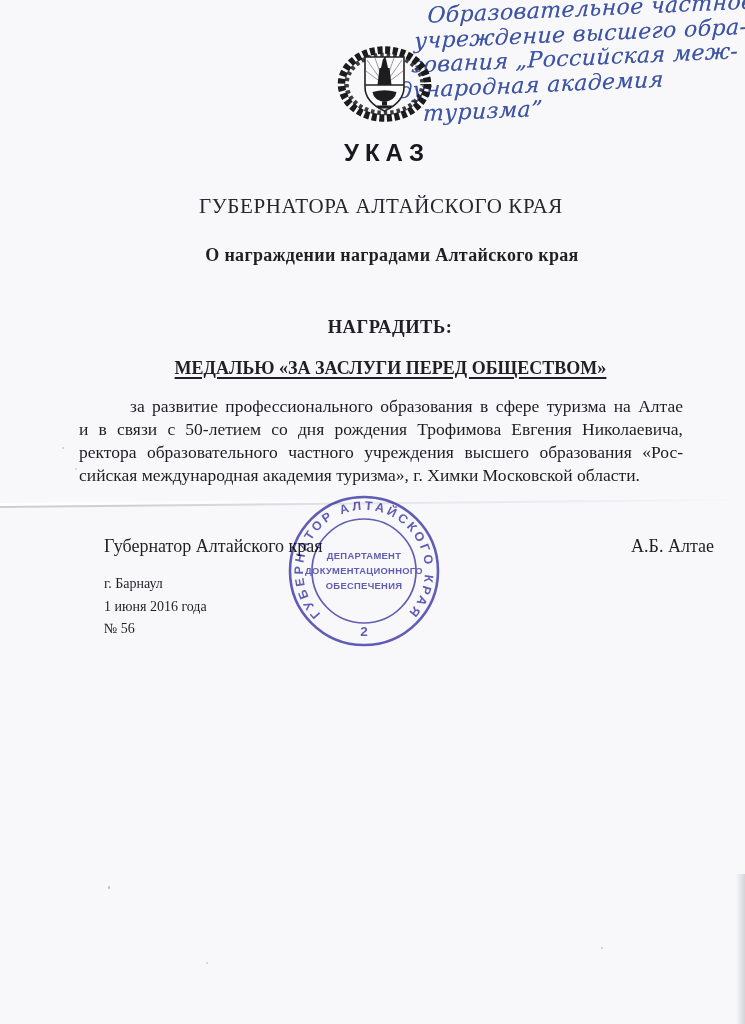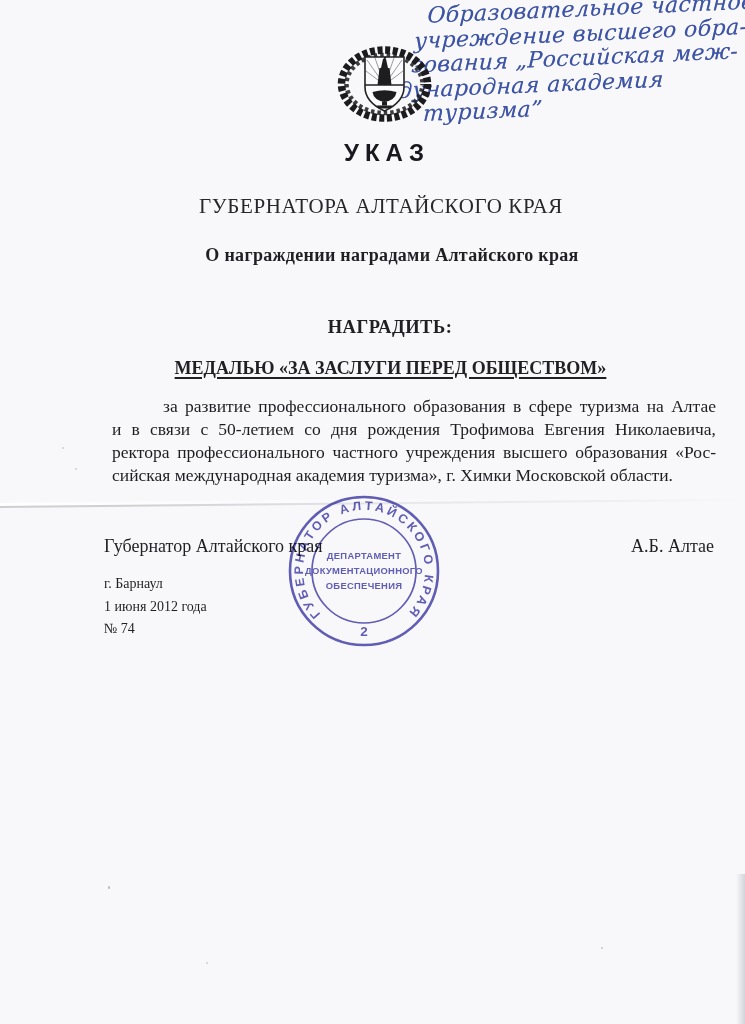--- a/index.html
+++ b/index.html
@@ -71,21 +71,21 @@
     font-size:18px;
   }
   .decree-award .u{
     text-decoration:underline;
     text-underline-offset:3px;
     text-decoration-thickness:1.5px;
     margin-left:19px;
   }
   
   .body-block{
-    position:absolute;left:112px;top:395px;width:604px;
+    position:absolute;left:79px;top:395px;width:604px;
     font-size:17.5px;line-height:23px;color:#1d1d22;
   }
   .body-line{text-align:justify;text-align-last:justify;}
   .body-line.first{text-indent:51px;}
   .body-line.last{text-align:left;text-align-last:left;}
   
   .crease{
     position:absolute;left:0;top:506px;width:745px;height:2px;
     background:linear-gradient(to right,
       rgba(170,172,180,0.55), rgba(185,187,195,0.65) 18%,
@@ -176,36 +176,36 @@
   <div class="center decree-authority">ГУБЕРНАТОРА АЛТАЙСКОГО КРАЯ</div>
   <div class="center decree-subject">О награждении наградами Алтайского края</div>
   <div class="center decree-directive">НАГРАДИТЬ:</div>
   <div class="center decree-award">
     <span class="u">МЕДАЛЬЮ «ЗА ЗАСЛУГИ ПЕРЕД ОБЩЕСТВОМ»</span>
   </div>
 
   <div class="body-block">
     <div class="body-line first">за развитие профессионального образования в сфере туризма на Алтае</div>
     <div class="body-line">и в связи с 50-летием со дня рождения Трофимова Евгения Николаевича,</div>
-    <div class="body-line">ректора профессионального частного учреждения высшего образования «Рос-</div>
+    <div class="body-line">ректора образовательного частного учреждения высшего образования «Рос-</div>
     <div class="body-line last">сийская международная академия туризма», г. Химки Московской области.</div>
   </div>
 
   <div class="crease-hi"></div>
   <div class="crease"></div>
 
   <div class="sig-row">
     <span>Губернатор Алтайского края</span>
     <span>А.Б. Алтае</span>
   </div>
 
   <div class="footer-block">
     <div>г. Барнаул</div>
-    <div>1 июня 2012 года</div>
-    <div>№ 74</div>
+    <div>1 июня 2016 года</div>
+    <div>№ 56</div>
   </div>
 
   <svg class="stamp" viewBox="0 0 170 170" aria-hidden="true">
     <g fill="none" stroke="#5551b2">
       <circle cx="85" cy="85" r="74" stroke-width="2.6"></circle>
       <circle cx="85" cy="85" r="52" stroke-width="1.7"></circle>
     </g>
     <path id="ringPath" d="M 41.9 128.1 A 61 61 0 1 1 128.1 128.1" fill="none"></path>
     <text font-family="Liberation Sans, sans-serif" font-size="12.5" font-weight="bold" fill="#5551b2" letter-spacing="1.5">
       <textPath href="#ringPath" xlink:href="#ringPath" startOffset="0" textLength="286" lengthAdjust="spacing">ГУБЕРНАТОР АЛТАЙСКОГО КРАЯ</textPath>

